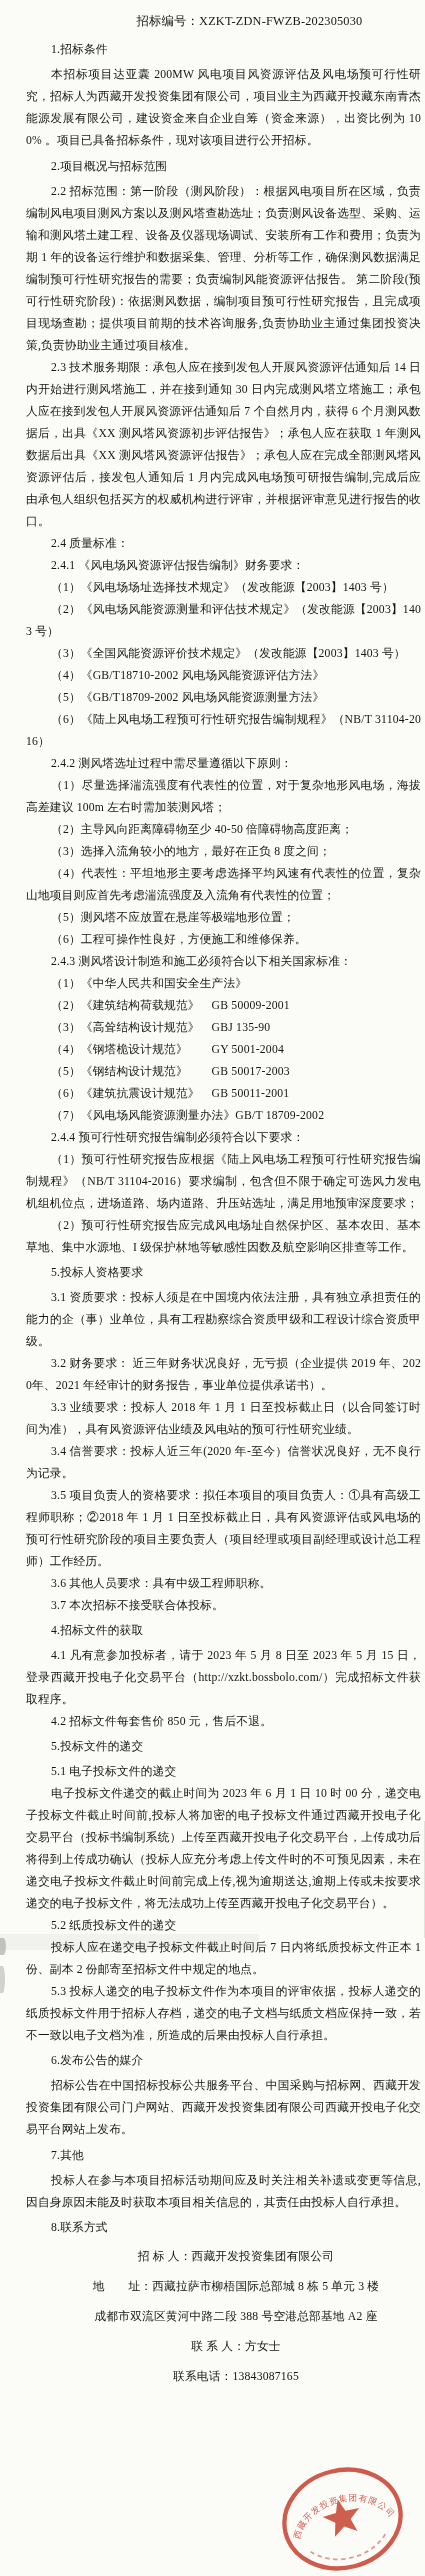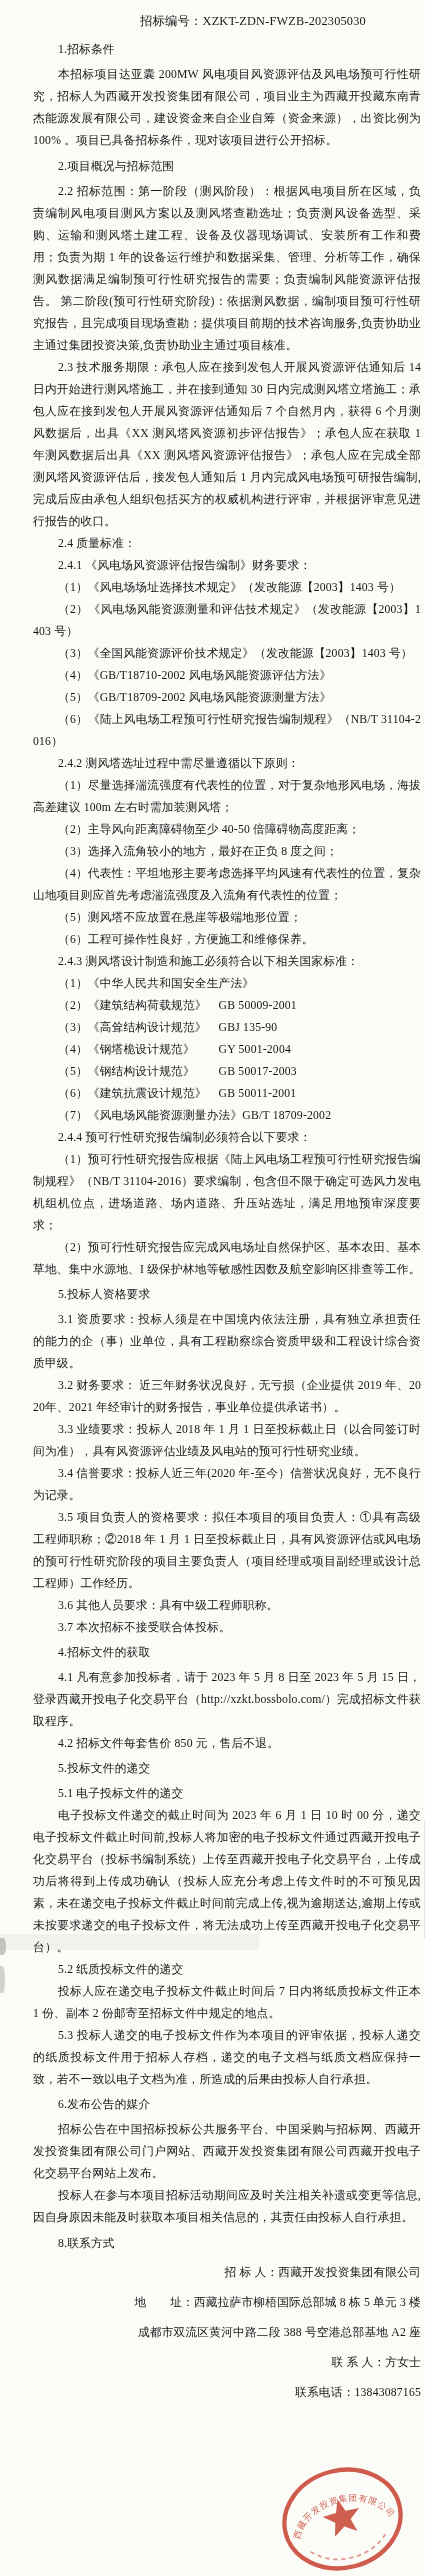--- a/index.html
+++ b/index.html
@@ -10,21 +10,21 @@
     height:2576px;
     margin:0 auto;
     background:#fbfbf8;
     font-family:"Liberation Serif","DejaVu Serif",serif;
     color:#161616;
     overflow:hidden;
   }
   .content {
     position:relative;
     z-index:2;
-    padding:10px 5px 0 33px;
+    padding:10px 5px 0 26px;
   }
   .content p {
     margin:0;
     font-size:11.7px;
     line-height:22px;
     text-align:justify;
     text-indent:25px;
     letter-spacing:0.2px;
     word-break:break-all;
   }
@@ -37,21 +37,21 @@
     margin-bottom:7.4px;
     text-align:center;
   }
   p.p-heading {
     font-weight:normal;
     text-align:left;
     margin:3.1px 0 3.1px 0;
   }
   p.p-contact {
     line-height:30px;
-    text-align:right;
+    text-align:center;
   }
   .seal {
     position:absolute;
     left:279px;
     top:2464px;
     width:127px;
     height:110px;
     z-index:1;
     opacity:0.92;
   }
@@ -140,20 +140,21 @@
       <p class="p-body">4.1 凡有意参加投标者，请于 2023 年 5 月 8 日至 2023 年 5 月 15 日，登录西藏开投电子化交易平台（http://xzkt.bossbolo.com/）完成招标文件获取程序。</p>
       <p class="p-body">4.2 招标文件每套售价 850 元，售后不退。</p>
       <p class="p-heading">5.投标文件的递交</p>
       <p class="p-body">5.1 电子投标文件的递交</p>
       <p class="p-body">电子投标文件递交的截止时间为 2023 年 6 月 1 日 10 时 00 分，递交电子投标文件截止时间前,投标人将加密的电子投标文件通过西藏开投电子化交易平台（投标书编制系统）上传至西藏开投电子化交易平台，上传成功后将得到上传成功确认（投标人应充分考虑上传文件时的不可预见因素，未在递交电子投标文件截止时间前完成上传,视为逾期送达,逾期上传或未按要求递交的电子投标文件，将无法成功上传至西藏开投电子化交易平台）。</p>
       <p class="p-body">5.2 纸质投标文件的递交</p>
       <p class="p-body">投标人应在递交电子投标文件截止时间后 7 日内将纸质投标文件正本 1 份、副本 2 份邮寄至招标文件中规定的地点。</p>
       <p class="p-body">5.3 投标人递交的电子投标文件作为本项目的评审依据，投标人递交的纸质投标文件用于招标人存档，递交的电子文档与纸质文档应保持一致，若不一致以电子文档为准，所造成的后果由投标人自行承担。</p>
       <p class="p-heading">6.发布公告的媒介</p>
       <p class="p-body">招标公告在中国招标投标公共服务平台、中国采购与招标网、西藏开发投资集团有限公司门户网站、西藏开发投资集团有限公司西藏开投电子化交易平台网站上发布。</p>
+      <p class="p-heading">7.其他</p>
       <p class="p-body">投标人在参与本项目招标活动期间应及时关注相关补遗或变更等信息,因自身原因未能及时获取本项目相关信息的，其责任由投标人自行承担。</p>
       <p class="p-heading">8.联系方式</p>
       <p class="p-contact">招 标 人：西藏开发投资集团有限公司</p>
       <p class="p-contact">地　　址：西藏拉萨市柳梧国际总部城 8 栋 5 单元 3 楼</p>
       <p class="p-contact">成都市双流区黄河中路二段 388 号空港总部基地 A2 座</p>
       <p class="p-contact">联 系 人：方女士</p>
       <p class="p-contact">联系电话：13843087165</p>
     </div>
 
 </div>

